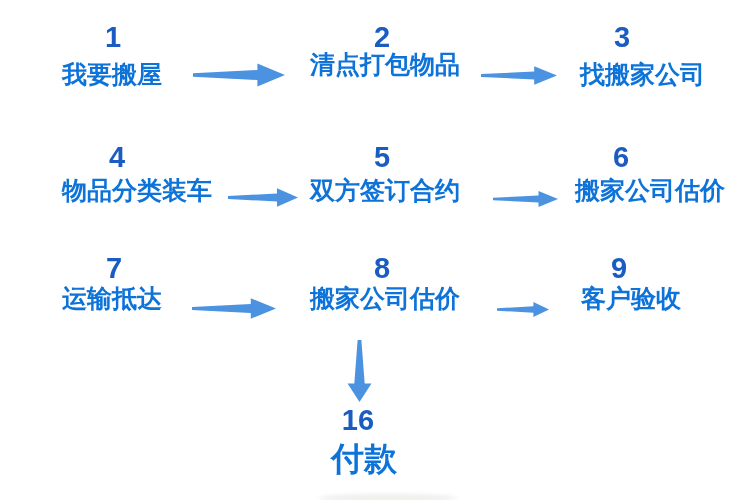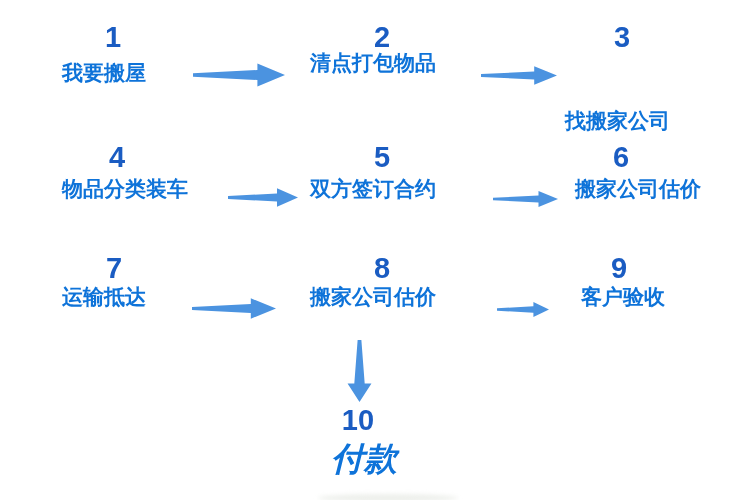--- a/index.html
+++ b/index.html
@@ -19,45 +19,44 @@
     position: absolute;
     transform: translateX(-50%);
     font-size: 29px;
     line-height: 1;
     font-weight: bold;
     color: #1a5cc2;
     white-space: nowrap;
   }
   .step-label {
     position: absolute;
-    font-size: 21px;
+    font-size: 25px;
     line-height: 1.1;
     font-weight: bold;
     color: #0e73d9;
     white-space: nowrap;
     letter-spacing: 0px;
   }
   .centered {
     transform: translateX(-50%);
   }
   .final-label {
     font-size: 33px;
-    font-style: italic;
   }
   .arrow {
     position: absolute;
     display: block;
   }
   
   .pos-n1 { left: 113px; top: 23px; }
   .pos-l1 { left: 62px;  top: 61px; }
   .pos-n2 { left: 382px; top: 23px; }
   .pos-l2 { left: 310px; top: 51px; }
   .pos-n3 { left: 622px; top: 23px; }
-  .pos-l3 { left: 565px; top: 61px; margin-top: 48px; }
+  .pos-l3 { left: 580px; top: 61px; }
   
   .pos-n4 { left: 117px; top: 143px; }
   .pos-l4 { left: 62px;  top: 177px; }
   .pos-n5 { left: 382px; top: 143px; }
   .pos-l5 { left: 310px; top: 177px; text-align: right; }
   .pos-n6 { left: 621px; top: 143px; }
   .pos-l6 { left: 575px; top: 177px; }
   
   .pos-n7 { left: 114px; top: 254px; }
   .pos-l7 { left: 62px;  top: 285px; text-align: right; }
@@ -141,18 +140,18 @@
     <polygon points="0,11.2 70,8 70,1.5 100,13 70,24.5 70,18 0,14.8" fill="#4b93e0"></polygon>
   </svg>
 
   <span class="step-num pos-n9">9</span>
   <span class="step-label pos-l9">客户验收</span>
 
   <svg class="arrow pos-ad" viewBox="0 0 26 100" preserveAspectRatio="none" aria-hidden="true">
     <polygon points="11.2,0 8,70 1.5,70 13,100 24.5,70 18,70 14.8,0" fill="#4b93e0"></polygon>
   </svg>
 
-  <span class="step-num centered pos-n10">10</span>
+  <span class="step-num centered pos-n10">16</span>
   <span class="step-label centered final-label pos-l10">付款</span>
 
   <div class="artifact"></div>
 
 </div>
 
 </body></html>

